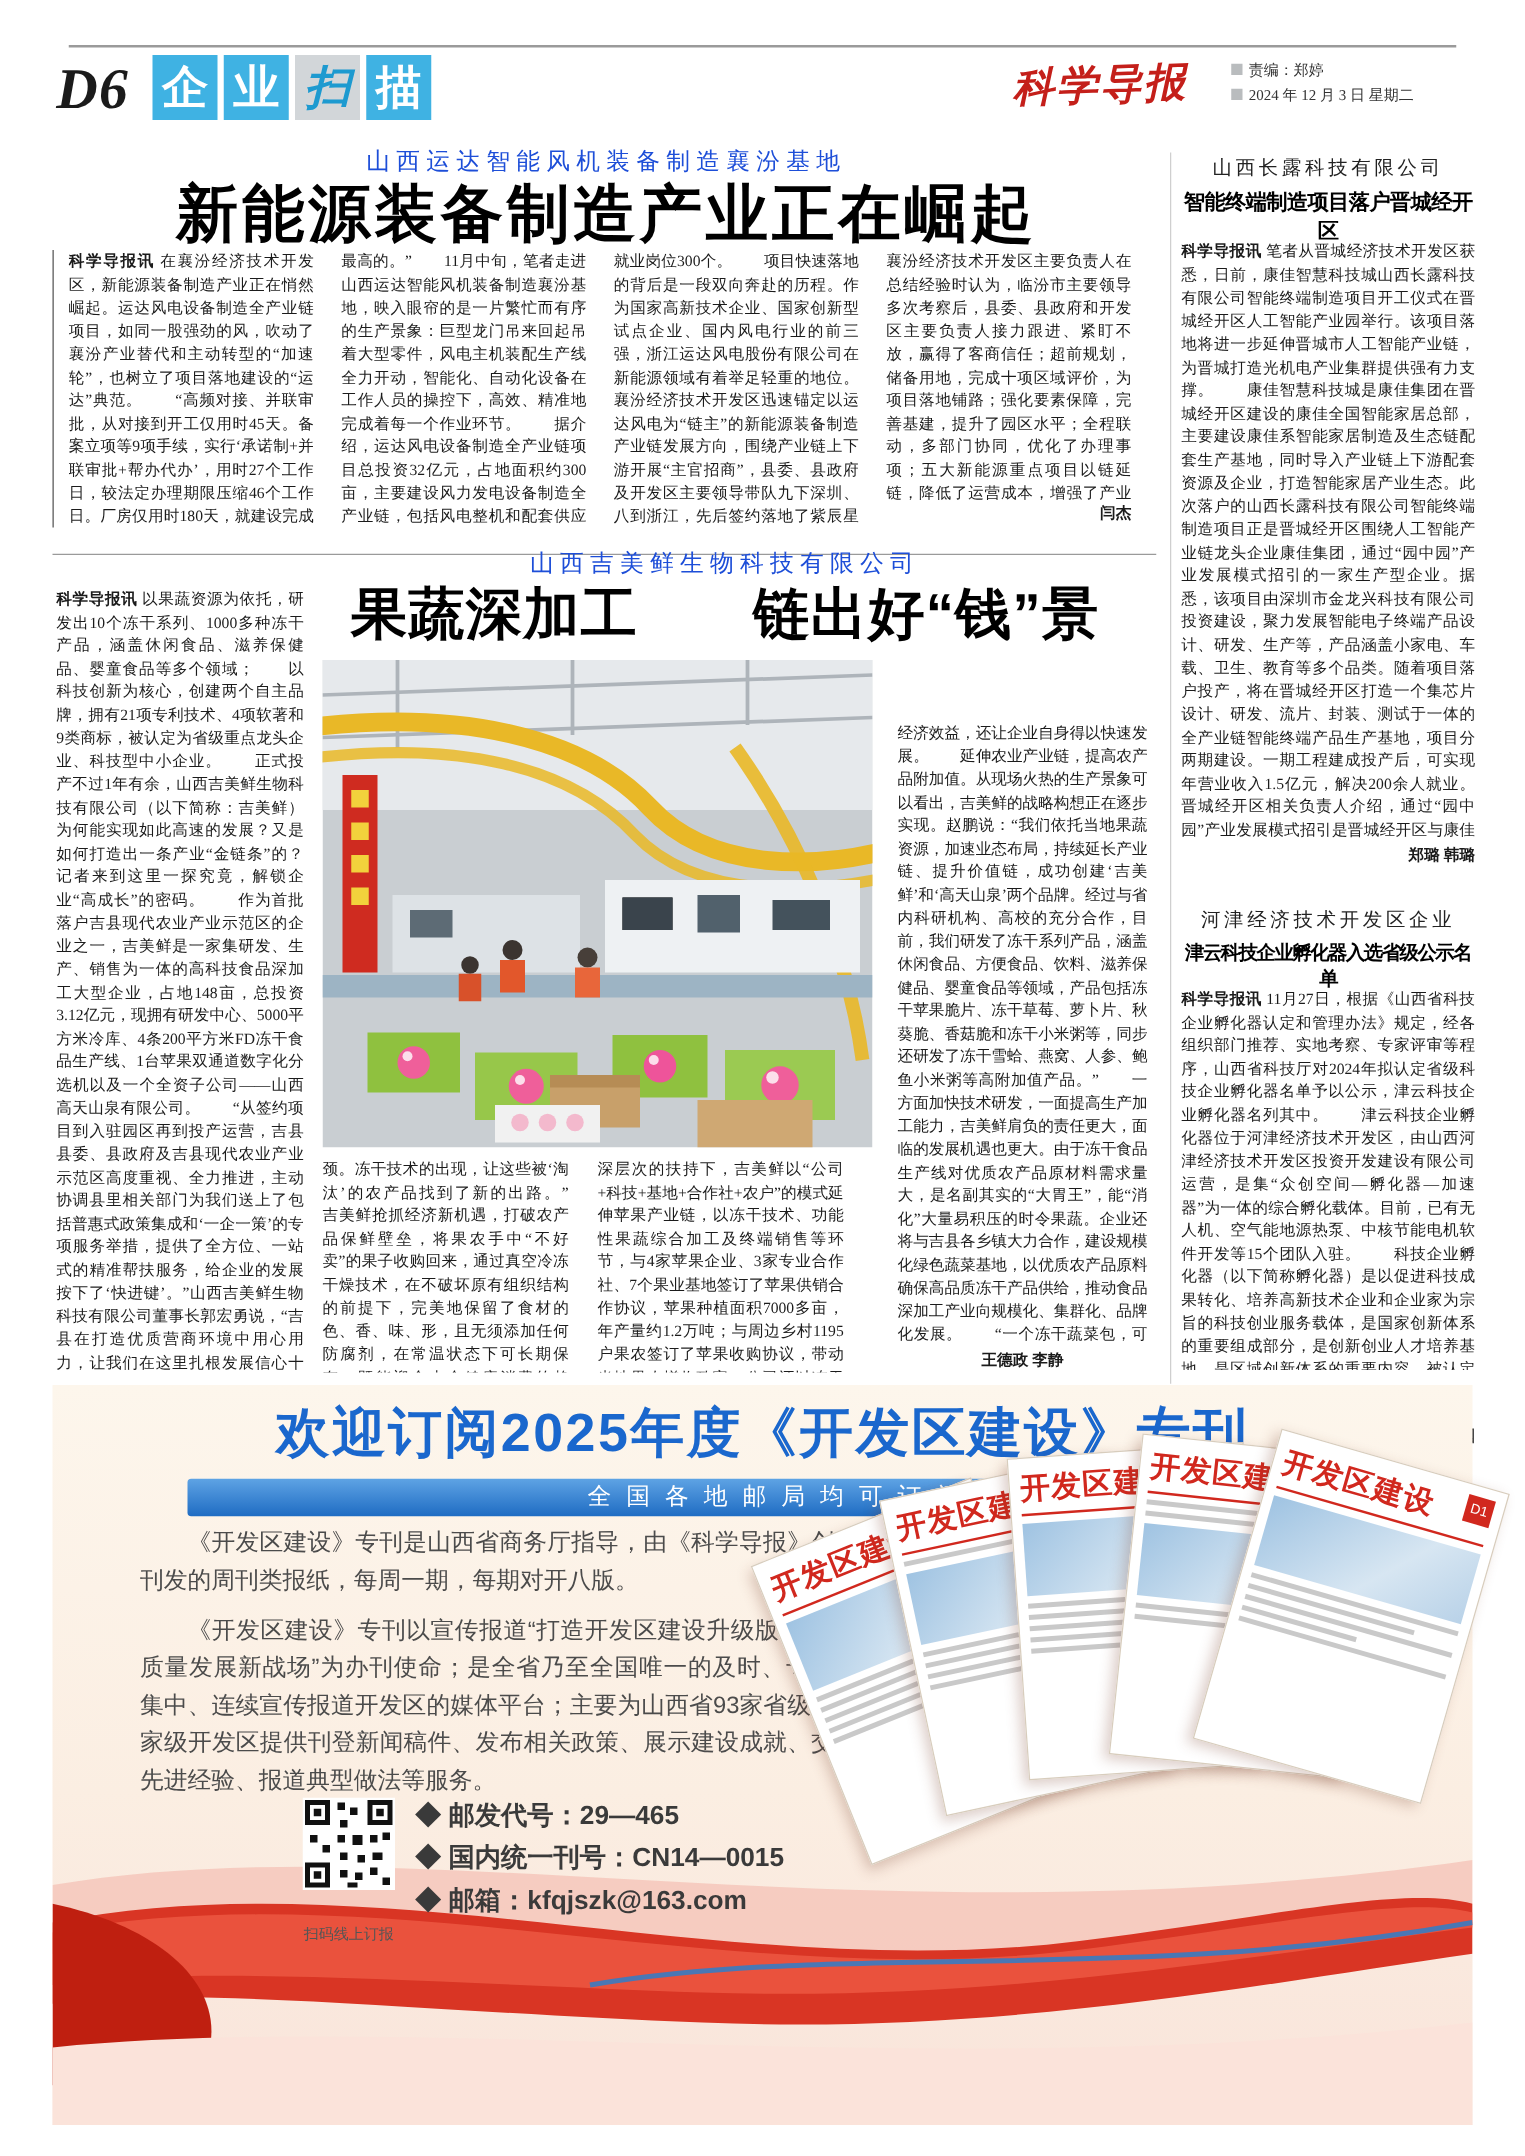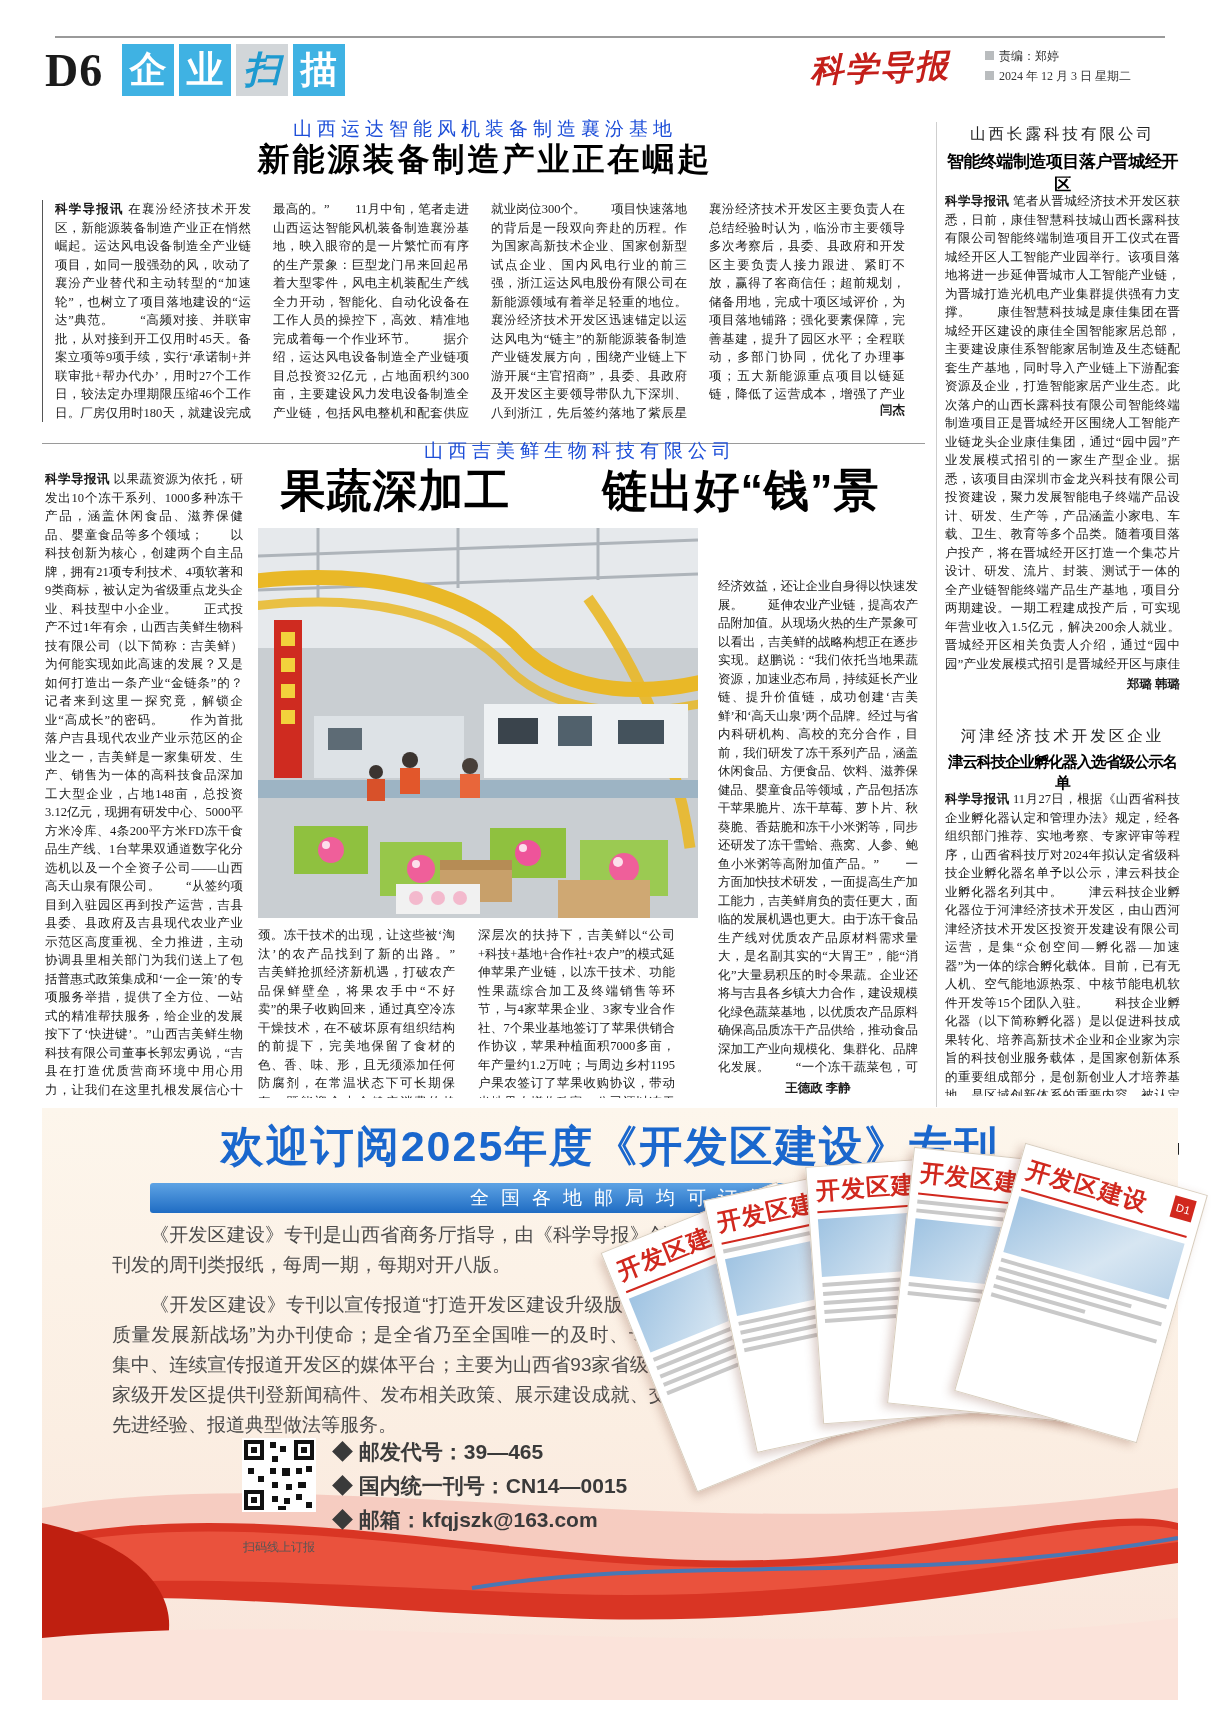--- a/index.html
+++ b/index.html
@@ -46,35 +46,35 @@
   #hotline{text-align:center;font-size:35px;font-weight:900;color:#111;letter-spacing:2px;
            font-family:"Liberation Sans",sans-serif;
            text-shadow:0 0 6px #fff,0 0 10px #fff,0 0 14px #fff;}
 </style>
 </head>
 <body>
 
 <div id="page">
 
   <div class="abs hairline" style="left:55px;top:36px;width:1110px;height:2px;"></div>
-  <div class="abs" id="pageno" style="left:45px;top:44px;">D6</div>
+  <div class="abs" id="pageno" style="left:45px;top:44px;font-style:italic;">D6</div>
   <div class="abs" style="left:122px;top:44px;display:flex;">
     <div class="tile blue">企</div>
     <div class="tile blue">业</div>
     <div class="tile gray">扫</div>
     <div class="tile blue">描</div>
   </div>
   <div class="abs" id="masthead" style="left:810px;top:46px;">科学导报</div>
   <div class="abs hinfo" style="left:985px;top:46px;">
     <div><span class="sq"></span><span>责编：郑婷</span></div>
     <div><span class="sq"></span><span>2024 年 12 月 3 日 星期二</span></div>
   </div>
 
   <div class="abs kicker" style="left:45px;top:116px;width:880px;">山西运达智能风机装备制造襄汾基地</div>
-  <div class="abs headline" style="left:45px;top:138px;width:880px;font-size:32px;letter-spacing:3px;">新能源装备制造产业正在崛起</div>
+  <div class="abs headline" style="left:45px;top:138px;width:880px;font-size:50px;letter-spacing:3px;">新能源装备制造产业正在崛起</div>
 
   <div class="abs" style="left:42px;top:200px;width:1px;height:222px;background:#555;"></div>
   <div class="abs col" style="left:55px;top:200px;width:196px;height:222px;"><b>科学导报讯 </b><span>在襄汾经济技术开发区，新能源装备制造产业正在悄然崛起。运达风电设备制造全产业链项目，如同一股强劲的风，吹动了襄汾产业替代和主动转型的“加速轮”，也树立了项目落地建设的“运达”典范。　　“高频对接、并联审批，从对接到开工仅用时45天。备案立项等9项手续，实行‘承诺制+并联审批+帮办代办’，用时27个工作日，较法定办理期限压缩46个工作日。厂房仅用时180天，就建设完成并交付使用。”项目负责人介绍，“今年6月份就完成了全部建设，7月份进入了预生产。集团公司在国内多个地方都有项目，但襄汾的项目是推进最快、效率</span></div>
   <div class="abs col" style="left:273px;top:200px;width:196px;height:222px;">最高的。”　　11月中旬，笔者走进山西运达智能风机装备制造襄汾基地，映入眼帘的是一片繁忙而有序的生产景象：巨型龙门吊来回起吊着大型零件，风电主机装配生产线全力开动，智能化、自动化设备在工作人员的操控下，高效、精准地完成着每一个作业环节。　　据介绍，运达风电设备制造全产业链项目总投资32亿元，占地面积约300亩，主要建设风力发电设备制造全产业链，包括风电整机和配套供应链关键部件制造等，形成年产能1GW规模的风电装备产业集群，年产值可达45亿元，年利税1.5亿元，项目建成后可提供</div>
   <div class="abs col" style="left:491px;top:200px;width:196px;height:222px;">就业岗位300个。　　项目快速落地的背后是一段双向奔赴的历程。作为国家高新技术企业、国家创新型试点企业、国内风电行业的前三强，浙江运达风电股份有限公司在新能源领域有着举足轻重的地位。襄汾经济技术开发区迅速锚定以运达风电为“链主”的新能源装备制造产业链发展方向，围绕产业链上下游开展“主官招商”，县委、县政府及开发区主要领导带队九下深圳、八到浙江，先后签约落地了紫辰星储能装备、明瑞负极材料、双旭户外协同机器人、国林碳汇4个项目，以运达风电为核心的新能源装备制造产业正在加速形成。</div>
   <div class="abs col" style="left:709px;top:200px;width:196px;height:200px;">襄汾经济技术开发区主要负责人在总结经验时认为，临汾市主要领导多次考察后，县委、县政府和开发区主要负责人接力跟进、紧盯不放，赢得了客商信任；超前规划，储备用地，完成十项区域评价，为项目落地铺路；强化要素保障，完善基建，提升了园区水平；全程联动，多部门协同，优化了办理事项；五大新能源重点项目以链延链，降低了运营成本，增强了产业吸引力。　　双向奔赴、双向成就。随着“运达”项目的落地生根、开花结果，襄汾经济技术开发区正以更加开放的姿态、更加务实的行动，向着高质量发展的目标奋力迈进。</div>
   <div class="abs author" style="left:709px;top:402px;width:196px;">闫杰</div>
 
   <div class="abs hairline" style="left:42px;top:443px;width:883px;height:1px;"></div>
 
@@ -222,21 +222,21 @@
           <rect x="6" y="56" width="12" height="12"></rect>
         </g>
       <g fill="#111111">
           <rect x="9" y="9" width="6" height="6"></rect>
           <rect x="59" y="9" width="6" height="6"></rect>
           <rect x="9" y="59" width="6" height="6"></rect>
         </g>
     </svg>
     <div class="abs" id="qrcap" style="left:186px;top:408px;width:102px;">扫码线上订报</div>
 
-    <div class="abs bullet" style="left:290px;top:330px;">◆ 邮发代号：39—465</div>
+    <div class="abs bullet" style="left:290px;top:330px;">◆ 邮发代号：29—465</div>
     <div class="abs bullet" style="left:290px;top:364px;">◆ 国内统一刊号：CN14—0015</div>
     <div class="abs bullet" style="left:290px;top:398px;">◆ 邮箱：kfqjszk@163.com</div>
 
     <div class="abs" style="left:600px;top:40px;width:536px;height:430px;">
       <div class="paper" style="left:0px;top:60px;transform:rotate(-22deg);">
         <div style="display:flex;justify-content:space-between;align-items:flex-start;">
             <span class="pmast">开发区建设</span>
             <span class="pbadge">D1</span>
           </div>
         <div style="height:2px;background:#d1281e;margin:4px 0;"></div>

